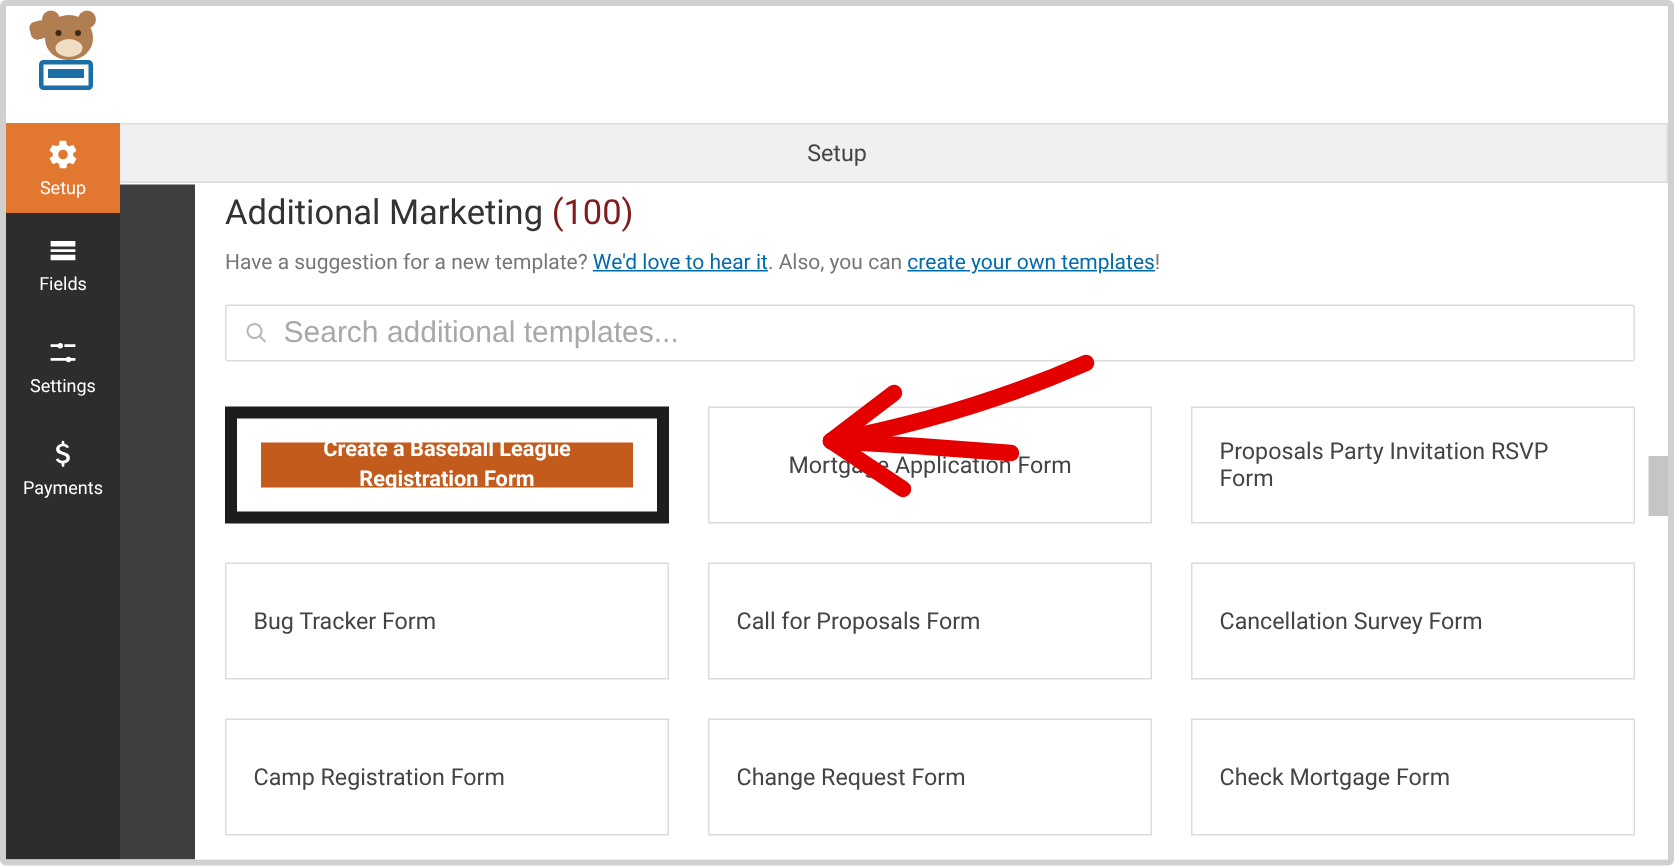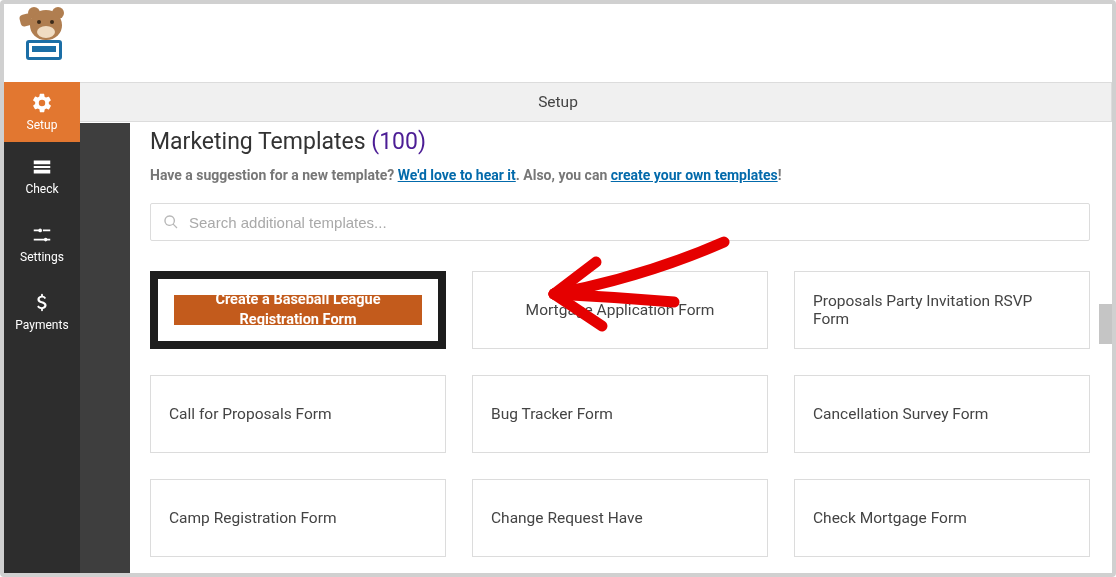--- a/index.html
+++ b/index.html
@@ -131,41 +131,40 @@
       flex:1;
       padding: 0 22px 0 20px;
       overflow:hidden;
     }
     .section-title {
       font-size:23px;
       color:#333;
       font-weight:400;
       margin-top: 5px;
     }
-    .section-title .count { color:#4c1d95; }
+    .section-title .count { color:#7f1d1d; }
     .subtext {
       margin-top:12px;
       font-size:14px;
       color:#777;
-      font-weight:bold;
     }
     .subtext a { color:#036aab; text-decoration:underline; }
     .search-wrap {
       margin-top:20px;
       border:1px solid #dcdcdc;
       border-radius:2px;
       height:38px;
       display:flex;
       align-items:center;
       padding:0 12px;
       gap:10px;
     }
     .search-wrap svg{width:16px;height:16px;fill:#b8b8b8;}
     .search-input {
-      border:none;outline:none;flex:1;font-size:15px;color:#555;
+      border:none;outline:none;flex:1;font-size:20px;color:#555;
     }
     .search-input::placeholder{color:#a9a9a9;}
     .grid {
       margin-top:30px;
       display:grid;
       grid-template-columns: repeat(3, 1fr);
       column-gap: 26px;
       row-gap: 26px;
     }
     .card {
@@ -236,42 +235,42 @@
   <div class="side-item active" data-name="sidebar-item-setup">
     <svg data-name="gear-icon" viewBox="0 0 24 24">
         <path d="M19.4 13a7.8 7.8 0 0 0 .1-1 7.8 7.8 0 0 0-.1-1l2.1-1.6a.5.5 0 0 0 .1-.6l-2-3.5a.5.5 0 0 0-.6-.2l-2.5 1a7.3 7.3 0 0 0-1.7-1l-.4-2.6A.5.5 0 0 0 14 2h-4a.5.5 0 0 0-.5.4L9.1 5a7.3 7.3 0 0 0-1.7 1l-2.5-1a.5.5 0 0 0-.6.2l-2 3.5a.5.5 0 0 0 .1.6L4.6 11a7.8 7.8 0 0 0-.1 1 7.8 7.8 0 0 0 .1 1l-2.1 1.6a.5.5 0 0 0-.1.6l2 3.5a.5.5 0 0 0 .6.2l2.5-1a7.3 7.3 0 0 0 1.7 1l.4 2.6A.5.5 0 0 0 10 22h4a.5.5 0 0 0 .5-.4l.4-2.6a7.3 7.3 0 0 0 1.7-1l2.5 1a.5.5 0 0 0 .6-.2l2-3.5a.5.5 0 0 0-.1-.6ZM12 15.5A3.5 3.5 0 1 1 15.5 12 3.5 3.5 0 0 1 12 15.5Z"></path>
       </svg>
     <span data-name="sidebar-item-label">Setup</span>
   </div>
   <div class="side-item" data-name="sidebar-item-fields">
     <svg data-name="fields-icon" viewBox="0 0 24 24">
         <path d="M3 5h18v4H3zM3 11h18v2H3zM3 15h18v4H3z"></path>
       </svg>
-    <span data-name="sidebar-item-label">Check</span>
+    <span data-name="sidebar-item-label">Fields</span>
   </div>
   <div class="side-item" data-name="sidebar-item-settings">
     <svg data-name="sliders-icon" viewBox="0 0 24 24">
         <path d="M3 6h8v2H3zM13 6h8v2h-8zM10 5a2 2 0 1 1-2 2 2 2 0 0 1 2-2zM3 16h12v2H3zM17 16h4v2h-4zM16 15a2 2 0 1 1-2 2 2 2 0 0 1 2-2z"></path>
       </svg>
     <span data-name="sidebar-item-label">Settings</span>
   </div>
   <div class="side-item" data-name="sidebar-item-payments">
     <svg data-name="dollar-icon" viewBox="0 0 24 24">
         <path d="M12 2a1 1 0 0 1 1 1v1.1a5 5 0 0 1 3.5 2.4l-1.7 1A3 3 0 0 0 12 6c-1.6 0-2.5.8-2.5 1.8S10.4 9.5 12 10c2.7.8 5 1.7 5 4.5 0 2-1.5 3.6-4 4v1.5a1 1 0 0 1-2 0V18.5c-2-.3-3.5-1.2-4.3-2.8l1.8-1c.6 1.2 1.7 1.8 3 1.8 1.8 0 3-.8 3-2 0-1.1-1-1.7-3-2.3-2.5-.7-4.5-1.6-4.5-4C7 6 8.7 4.5 11 4.1V3a1 1 0 0 1 1-1z"></path>
       </svg>
     <span data-name="sidebar-item-label">Payments</span>
   </div>
 </div>
 
 <div class="main" data-name="main-panel">
   <div class="gutter" data-name="main-gutter"></div>
   <div class="content" data-name="content">
 
     <h2 class="section-title" data-name="section-title">
-      <span>Marketing Templates </span><span class="count">(100)</span>
+      <span>Additional Marketing </span><span class="count">(100)</span>
     </h2>
 
     <p class="subtext" data-name="section-subtext">
       <span>Have a suggestion for a new template? </span><a href="#" data-name="suggestion-link">We'd love to hear it</a><span>. Also, you can </span><a href="#" data-name="create-own-link">create your own templates</a><span>!</span>
     </p>
 
     <div class="search-wrap" data-name="template-search">
       <svg data-name="search-icon" viewBox="0 0 24 24">
           <path d="M10 2a8 8 0 1 0 4.9 14.3l5.4 5.4 1.4-1.4-5.4-5.4A8 8 0 0 0 10 2zm0 2a6 6 0 1 1-6 6 6 6 0 0 1 6-6z"></path>
         </svg>
@@ -284,33 +283,33 @@
           <span data-name="template-label">Create a Baseball League Registration Form</span>
         </div>
       </div>
       <div class="card centered" data-name="template-card">
         <span data-name="template-label">Mortgage Application Form</span>
       </div>
       <div class="card centered" data-name="template-card">
         <span data-name="template-label">Proposals Party Invitation RSVP Form</span>
       </div>
       <div class="card" data-name="template-card">
+        <span data-name="template-label">Bug Tracker Form</span>
+      </div>
+      <div class="card" data-name="template-card">
         <span data-name="template-label">Call for Proposals Form</span>
       </div>
       <div class="card" data-name="template-card">
-        <span data-name="template-label">Bug Tracker Form</span>
-      </div>
-      <div class="card" data-name="template-card">
         <span data-name="template-label">Cancellation Survey Form</span>
       </div>
       <div class="card" data-name="template-card">
         <span data-name="template-label">Camp Registration Form</span>
       </div>
       <div class="card" data-name="template-card">
-        <span data-name="template-label">Change Request Have</span>
+        <span data-name="template-label">Change Request Form</span>
       </div>
       <div class="card" data-name="template-card">
         <span data-name="template-label">Check Mortgage Form</span>
       </div>
     </div>
 
   </div>
 </div>
 
 <svg class="annot-arrow" data-name="annotation-arrow-icon" width="220" height="140" viewBox="0 0 220 140">

